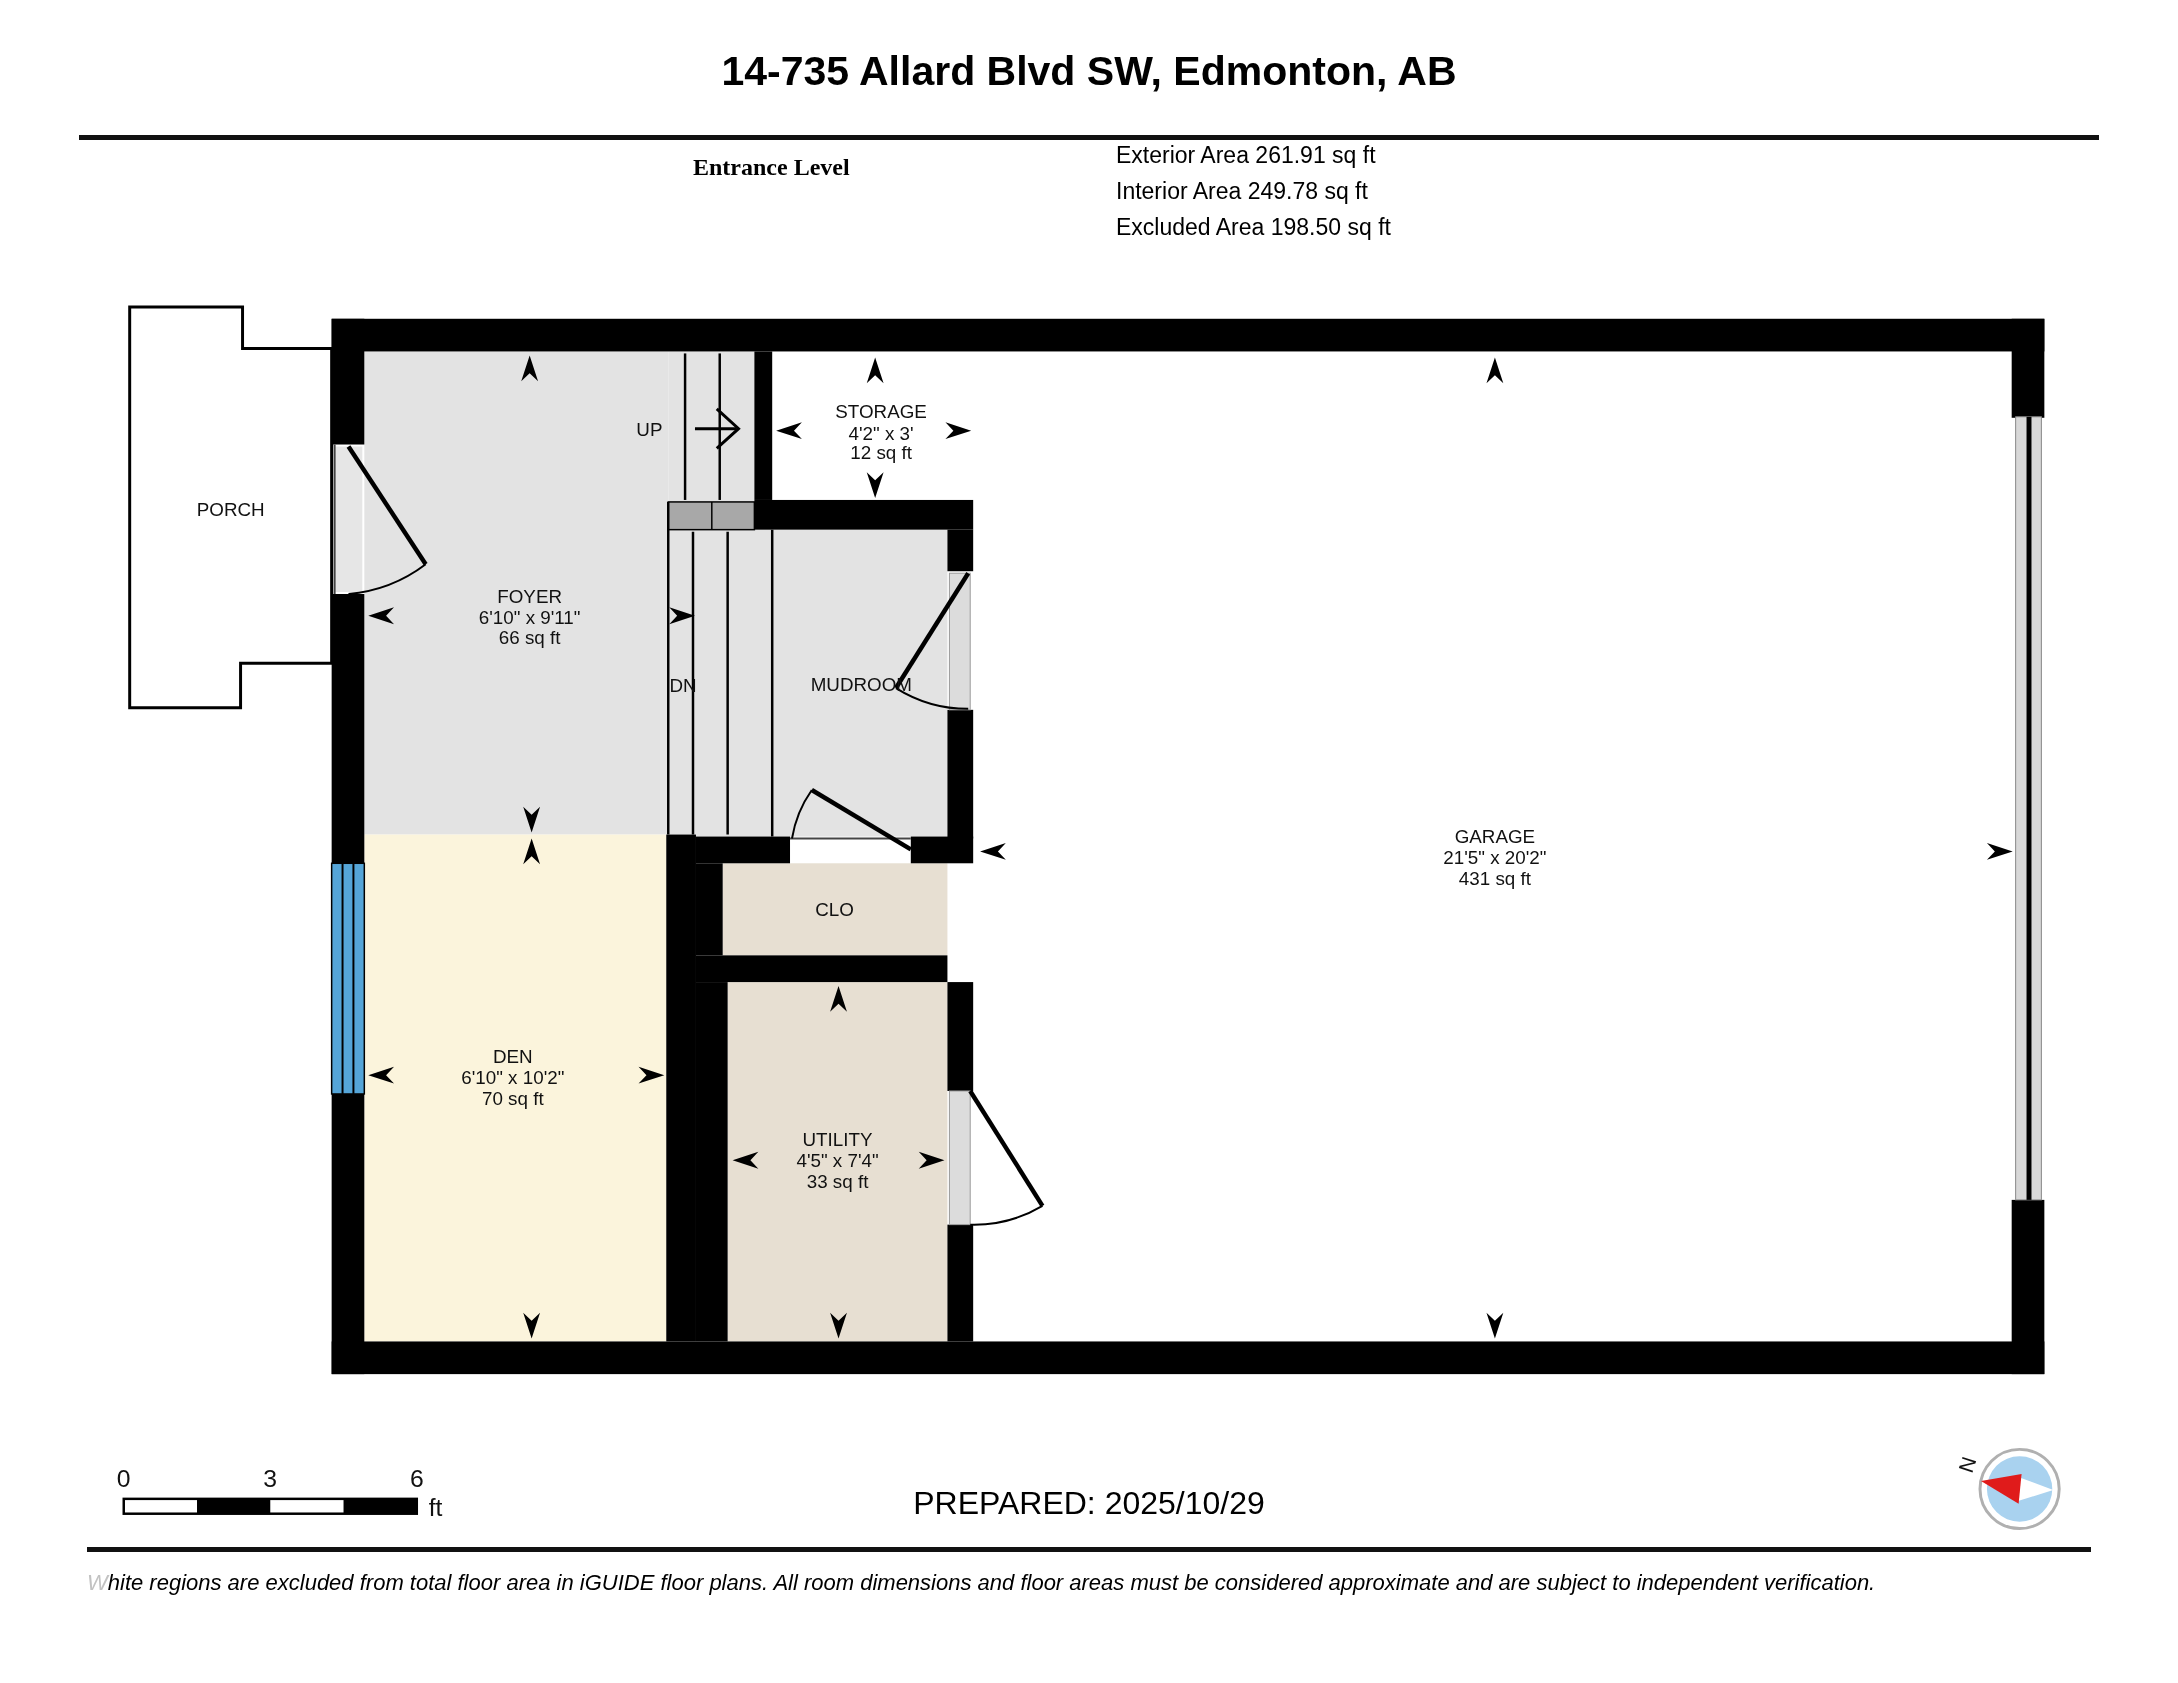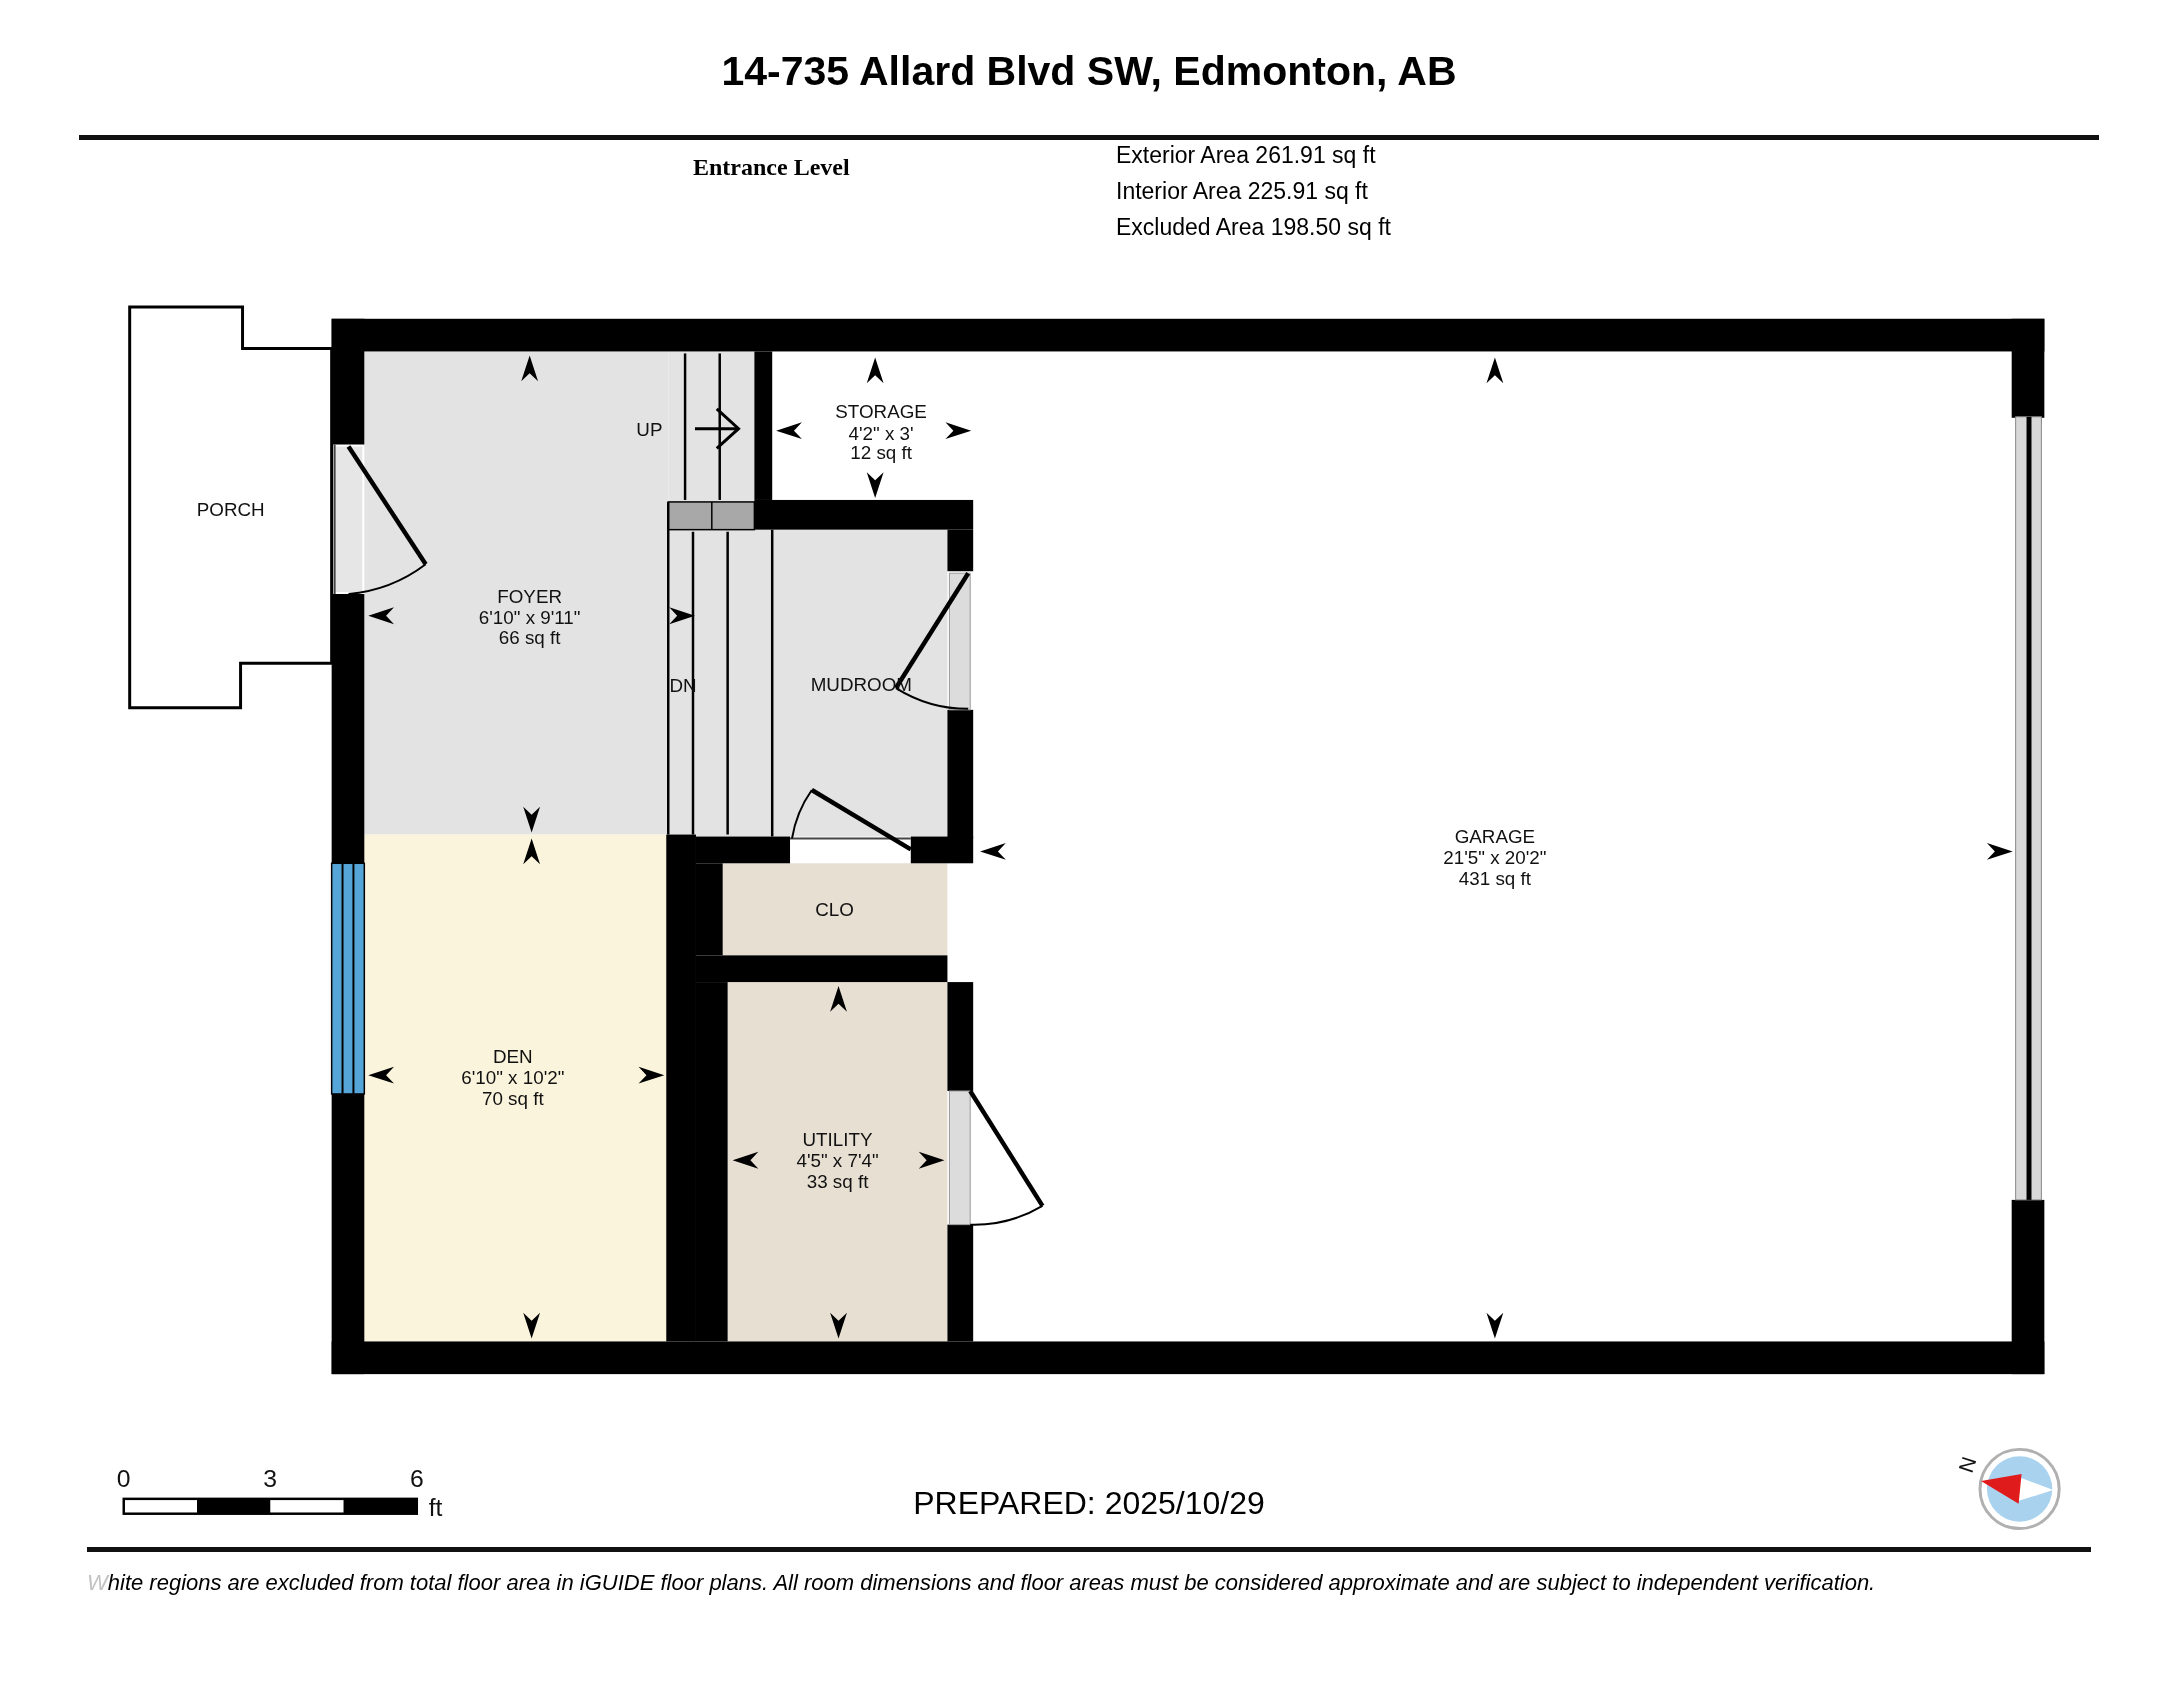--- a/index.html
+++ b/index.html
@@ -23,21 +23,21 @@
 </head>
 <body>
 
 <div class="page">
 
   <div class="title">14-735 Allard Blvd SW, Edmonton, AB</div>
   <div class="rule-top"></div>
   <div class="level-label">Entrance Level</div>
   <div class="area-lines">
     <div>Exterior Area 261.91 sq ft</div>
-    <div>Interior Area 225.91 sq ft</div>
+    <div>Interior Area 249.78 sq ft</div>
     <div>Excluded Area 198.50 sq ft</div>
   </div>
 
   <svg class="plan-svg" width="2178" height="1683" viewBox="0 0 2200 1700">
     <defs>
       <path id="arr" d="M0 0 L-26 -8.5 L-18 0 L-26 8.5 Z"></path>
     </defs>
 
     <polygon points="131,310 245,310 245,352 335,352 335,670 243,670 243,715 131,715" fill="#ffffff" stroke="#000" stroke-width="3"></polygon>
     <rect x="368" y="355" width="307" height="488" fill="#e3e3e3"></rect>

